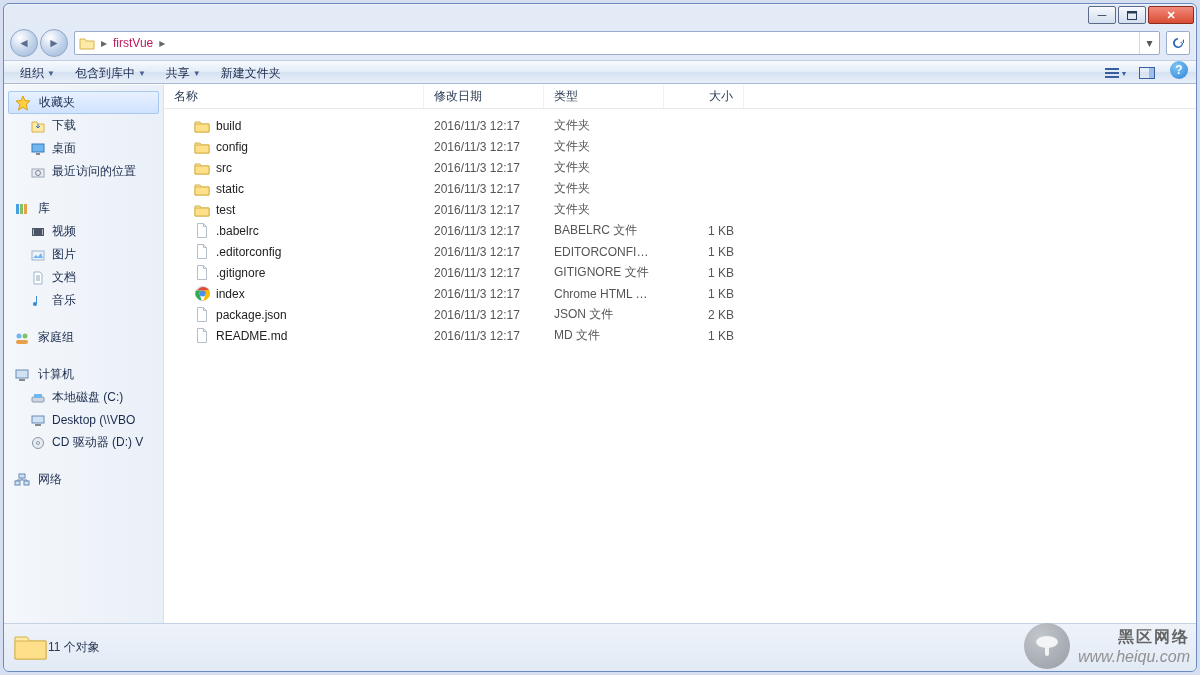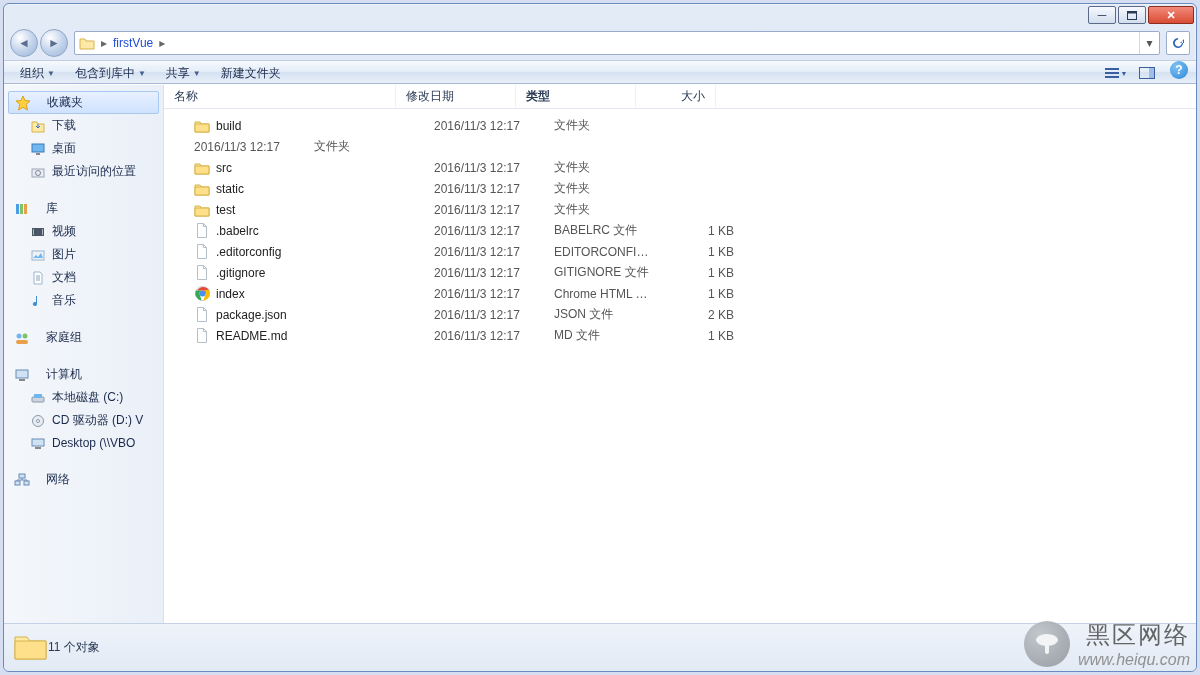--- a/index.html
+++ b/index.html
@@ -10,70 +10,70 @@
 .titlebar { height: 22px; display: flex; justify-content: flex-end; align-items: center; padding-right: 2px; gap: 0; }
 .titlebtn { width: 28px; height: 18px; border: 1px solid #5a6a88; border-radius: 2px; margin-left: 2px; display: flex; align-items: center; justify-content: center; background: linear-gradient(#f6f9fe,#d3deee); font-size: 10px; color: #2b3a55; cursor: default; }
 .titlebtn.close { background: linear-gradient(#f28a7b,#d94c33); color: #fff; border-color: #8a2d1e; width: 46px; }
 .titlebtn.close span { font-weight: bold; font-size: 11px; }
 
 .navrow { height: 34px; display: flex; align-items: center; padding: 0 6px; gap: 6px; }
 .navbtns { display: flex; gap: 2px; }
 .navcircle { width: 28px; height: 28px; border-radius: 50%; background: radial-gradient(circle at 35% 30%, #ffffff, #bfd1ea 55%, #9fb6d6); border: 1px solid #8fa6c6; display: flex; align-items: center; justify-content: center; color: #5a6f90; font-size: 13px; }
 .pathbox { flex: 1; height: 24px; background: #fff; border: 1px solid #9aaccb; display: flex; align-items: center; border-radius: 2px; overflow: hidden; }
 .pathbox .foldericon { margin: 0 4px; }
-.pathbox .crumb { padding: 0 4px; color: #1d4ed8; display: flex; align-items: center; height: 100%; }
+.pathbox .crumb { padding: 0 4px; color: #be185d; display: flex; align-items: center; height: 100%; }
 .pathbox .chev { color: #666; padding: 0 2px; }
 .pathbox .spacer { flex: 1; }
 .pathbox .dropbtn { width: 20px; height: 100%; border-left: 1px solid #cfd9e8; display: flex; align-items: center; justify-content: center; color: #555; }
 .refreshbtn { width: 24px; height: 24px; background: #fff; border: 1px solid #9aaccb; border-radius: 2px; display: flex; align-items: center; justify-content: center; color: #2c66b8; }
 .searchbox { width: 245px; height: 24px; background: #fff; border: 1px solid #9aaccb; display: flex; align-items: center; border-radius: 2px; padding: 0 4px; }
 .searchbox input { flex: 1; border: none; outline: none; font-style: italic; color: #888; }
 .searchbox .sicon { color: #3a5fa0; font-size: 13px; }
 
 .toolbar { height: 24px; background: linear-gradient(#f7fafe,#e3ecf7 48%,#d6e2f2 52%,#e8eff9); border-top: 1px solid #c1cee2; border-bottom: 1px solid #a7b8d3; display: flex; align-items: flex-start; padding: 0 8px; gap: 4px; }
 .tbtn { padding: 4px 8px; color: #1a2a4c; display: flex; align-items: center; gap: 3px; border-radius: 2px; }
 .tbtn .drop { font-size: 8px; color: #486090; }
 .toolbar .tspacer { flex: 1; }
 .iconbtn { width: 26px; height: 24px; display: flex; align-items: center; justify-content: center; color: #3a5fa0; }
 .iconbtn.split { padding-right: 2px; }
 .iconbtn .drop { font-size: 7px; margin-left: 2px; }
 .helpbtn { width: 18px; height: 18px; border-radius: 50%; background: radial-gradient(circle at 35% 30%, #7ec3f7, #2d87d6); color: #fff; display: flex; align-items: center; justify-content: center; font-weight: bold; font-size: 11px; margin-left: 6px; }
 
 .body { flex: 1; display: flex; background: #fff; border-top: 1px solid #fff; overflow: hidden; }
 .sidebar { width: 160px; background: linear-gradient(90deg,#f4f7fb,#eaf0f8); border-right: 1px solid #d6e0ee; padding: 6px 0; overflow: hidden; }
 .sgroup { margin-bottom: 14px; }
-.shdr { display: flex; align-items: center; gap: 16px; padding: 3px 10px; color: #1a2a4c; }
+.shdr { display: flex; align-items: center; gap: 8px; padding: 3px 10px; color: #1a2a4c; }
 .shdr.sel { background: linear-gradient(#e8f1ff,#cfe2ff); border: 1px solid #a8c8f0; border-radius: 2px; margin: 0 4px; padding: 2px 6px; }
 .sitem { display: flex; align-items: center; gap: 6px; padding: 3px 10px 3px 26px; color: #1a2a4c; white-space: nowrap; overflow: hidden; }
 .ico { width: 16px; height: 16px; display: inline-flex; align-items: center; justify-content: center; font-size: 13px; flex-shrink: 0; }
 
 .filearea { flex: 1; display: flex; flex-direction: column; }
 .colhdr { height: 24px; display: flex; align-items: center; border-bottom: 1px solid #e5e9ef; color: #2a3a55; }
 .colhdr .col { padding: 0 10px; border-right: 1px solid #eef1f6; height: 100%; display: flex; align-items: center; }
-.col-name { width: 232px; }
+.col-name { width: 260px; }
 .col-date { width: 120px; }
-.col-type { width: 120px; font-weight: bold; }
+.col-type { width: 120px; }
 .col-size { width: 80px; text-align: right; justify-content: flex-end; }
 .filelist { flex: 1; padding-top: 6px; }
 .frow { display: flex; align-items: center; height: 21px; padding-left: 20px; color: #222; }
 .frow .c { padding: 0 10px; white-space: nowrap; overflow: hidden; text-overflow: ellipsis; }
 .frow .c-name { width: 240px; display: flex; align-items: center; gap: 6px; }
 .frow .c-date { width: 120px; color: #555; }
 .frow .c-type { width: 120px; color: #555; }
 .frow .c-size { width: 80px; text-align: right; color: #555; }
 .fico { width: 16px; height: 16px; display: inline-flex; align-items: center; justify-content: center; flex-shrink: 0; }
 
 .statusbar { height: 48px; background: linear-gradient(#eef3fa,#e2eaf5); border-top: 1px solid #c5d2e6; display: flex; align-items: center; padding: 0 8px; gap: 0; }
 .statusbar .bigfolder { width: 36px; height: 36px; }
 .statusbar .stext { color: #2a3a55; }
 
 .watermark { position: absolute; right: 10px; bottom: 6px; display: flex; align-items: center; gap: 8px; opacity: .9; }
 .wmcircle { width: 46px; height: 46px; border-radius: 50%; background: radial-gradient(circle at 35% 30%, #bfc3c8, #8f959c); display: flex; align-items: center; justify-content: center; color: #fff; font-size: 22px; }
 .wmtxt { text-align: right; }
-.wmtxt .t1 { font-size: 24px; font-weight: normal; color: #555; letter-spacing: 2px; }
+.wmtxt .t1 { font-size: 16px; font-weight: bold; color: #555; letter-spacing: 2px; }
 .wmtxt .t2 { font-size: 16px; color: #888; font-style: italic; }
 
 
 svg { display: block; }
 </style>
 </head>
 <body>
 
 <div class="window">
 
@@ -274,35 +274,35 @@
             <span class="ico">
               <svg width="14" height="12">
                 <rect x="1" y="5" width="12" height="5" rx="1" fill="#cdd6e0" stroke="#8a98aa"></rect>
                 <rect x="3" y="2" width="8" height="4" fill="#6fb7ee"></rect>
               </svg>
             </span>
             <span>本地磁盘 (C:)</span>
           </div>
         <div class="sitem">
             <span class="ico">
+              <svg width="14" height="12">
+                <rect x="1" y="2" width="12" height="7" fill="#cfe2f4" stroke="#6a8ab4"></rect>
+                <rect x="4" y="10" width="6" height="2" fill="#888"></rect>
+              </svg>
+            </span>
+            <span>Desktop (\\VBO</span>
+          </div>
+        <div class="sitem">
+            <span class="ico">
               <svg width="14" height="14">
                 <circle cx="7" cy="7" r="5.5" fill="#e8ecf2" stroke="#8a98aa"></circle>
                 <circle cx="7" cy="7" r="1.5" fill="#fff" stroke="#8a98aa"></circle>
               </svg>
             </span>
             <span>CD 驱动器 (D:) V</span>
-          </div>
-        <div class="sitem">
-            <span class="ico">
-              <svg width="14" height="12">
-                <rect x="1" y="2" width="12" height="7" fill="#cfe2f4" stroke="#6a8ab4"></rect>
-                <rect x="4" y="10" width="6" height="2" fill="#888"></rect>
-              </svg>
-            </span>
-            <span>Desktop (\\VBO</span>
           </div>
       </div>
 
       <div class="sgroup">
         <div class="shdr">
             <span class="ico">
               <svg width="16" height="14">
                 <rect x="1" y="8" width="5" height="4" fill="#cfe2f4" stroke="#6a8ab4"></rect>
                 <rect x="10" y="8" width="5" height="4" fill="#cfe2f4" stroke="#6a8ab4"></rect>
                 <rect x="5" y="1" width="6" height="4" fill="#cfe2f4" stroke="#6a8ab4"></rect>
@@ -330,20 +330,29 @@
                   <path d="M1 5h14v8H1z" fill="#ffe08a" stroke="#d6b24a"></path>
                 </svg>
               </span>
               <span>build</span>
             </div>
             <div class="c c-date">2016/11/3 12:17</div>
             <div class="c c-type">文件夹</div>
             <div class="c c-size"></div>
           </div>
           <div class="frow">
+            <div class="c c-name">
+              <span class="fico">
+                <svg width="16" height="14">
+                  <path d="M1 3h5l1.5 2H15v8H1z" fill="#ffe9a7" stroke="#d6b24a"></path>
+                  <path d="M1 5h14v8H1z" fill="#ffe08a" stroke="#d6b24a"></path>
+                </svg>
+              </span>
+              <span>config</span>
+            </div>
             <div class="c c-date">2016/11/3 12:17</div>
             <div class="c c-type">文件夹</div>
             <div class="c c-size"></div>
           </div>
           <div class="frow">
             <div class="c c-name">
               <span class="fico">
                 <svg width="16" height="14">
                   <path d="M1 3h5l1.5 2H15v8H1z" fill="#ffe9a7" stroke="#d6b24a"></path>
                   <path d="M1 5h14v8H1z" fill="#ffe08a" stroke="#d6b24a"></path>

